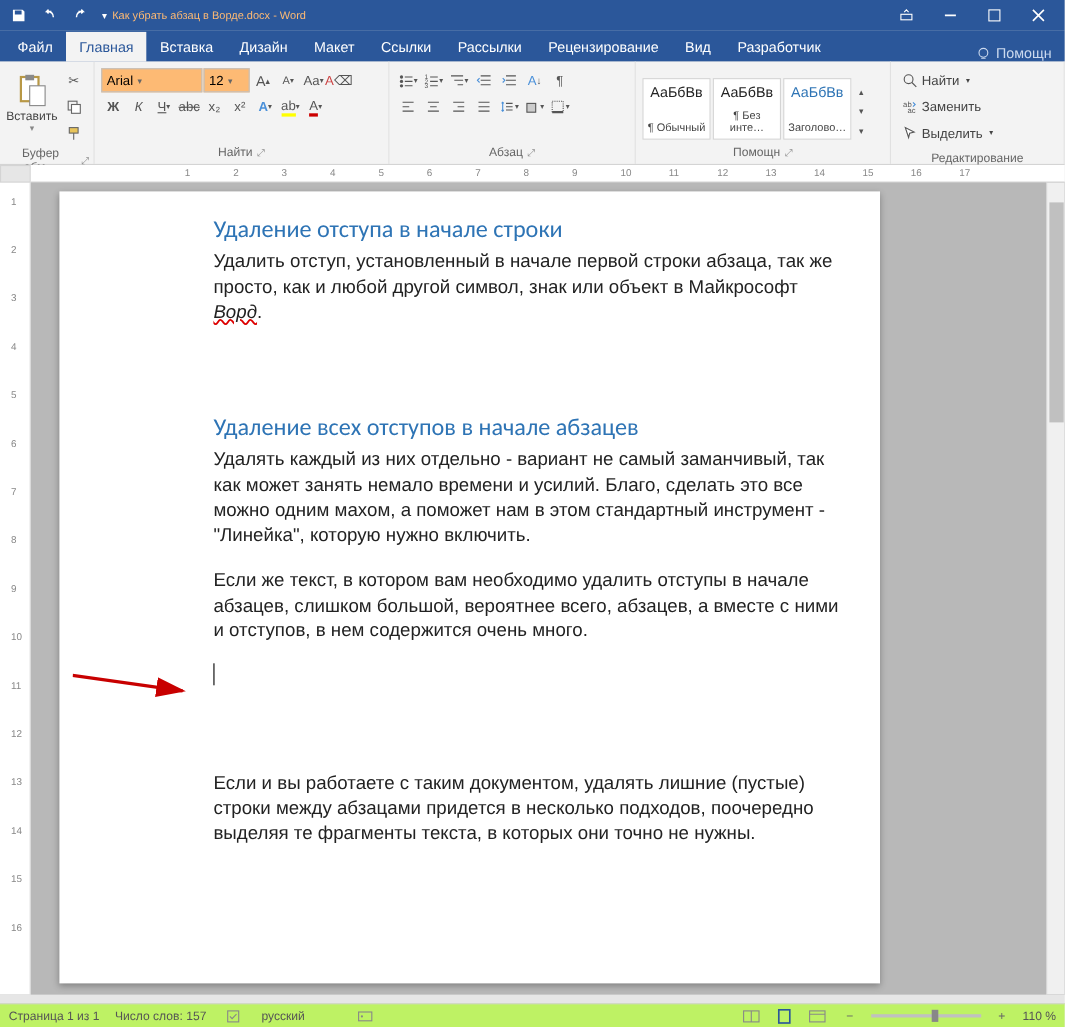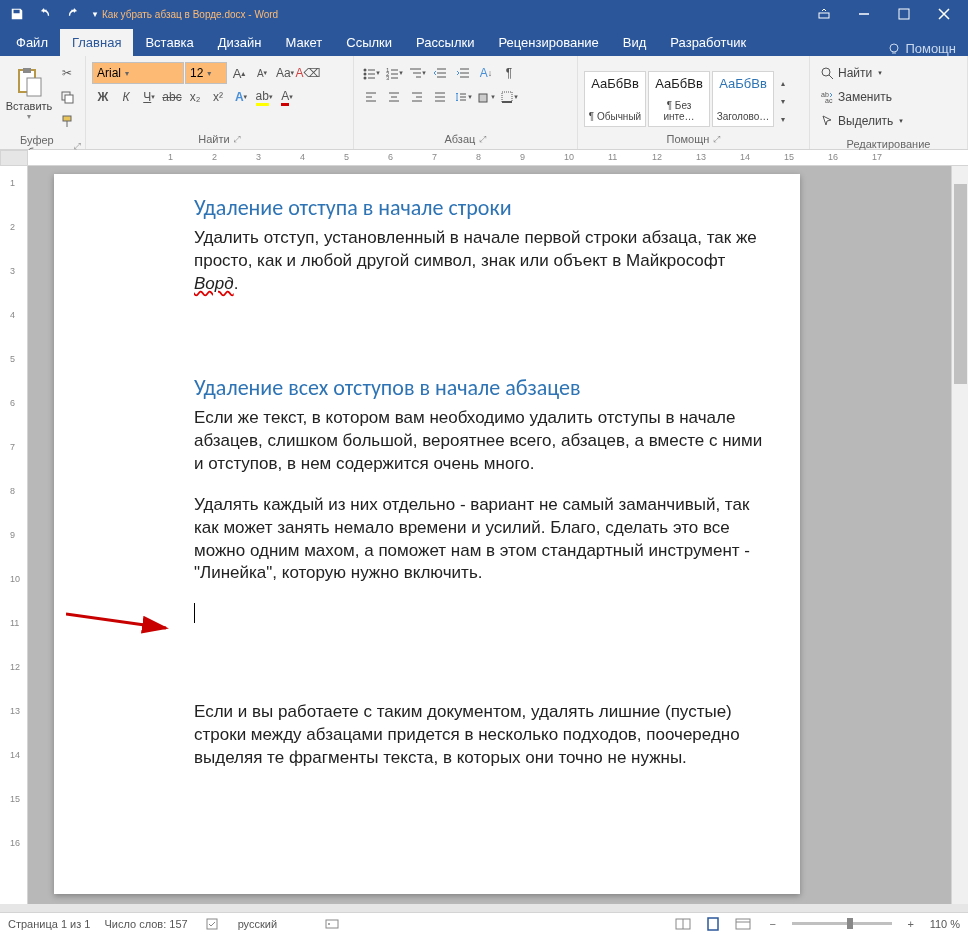--- a/index.html
+++ b/index.html
@@ -34,21 +34,21 @@
 .ruler-corner { position: absolute; left: 0; top: 0; width: 28px; height: 16px; background: #e6e6e6; border: 1px solid #d4d4d4; }
 .doc-area { display: flex; height: 738px; background: #b8b8b8; position: relative; }
 .ruler-v { width: 28px; background: #fff; border-right: 1px solid #d4d4d4; position: relative; }
 .page-wrap { flex: 1; overflow: auto; background: #b8b8b8; padding: 8px 26px; }
 .page { background: #fff; box-shadow: 0 2px 6px rgba(0,0,0,0.3); width: 746px; min-height: 720px; padding: 20px 28px 20px 140px; }
 .h2 { color: #2e74b5; font-size: 22px; font-weight: normal; margin-bottom: 6px; font-family: Calibri, Arial, sans-serif; }
 .p { font-size: 17px; line-height: 1.35; color: #222; margin-bottom: 18px; font-family: Arial, sans-serif; }
 .underline-wave { text-decoration: underline wavy #d00; font-style: italic; }
 .cursor-line { height: 20px; border-left: 1px solid #000; margin: 18px 0; }
 .arrow-annot { position: absolute; left: 66px; top: 440px; }
-.statusbar { position: absolute; bottom: 0; left: 0; right: 0; height: 22px; background: #ffffff; border-top: 1px solid #d4d4d4; display: flex; align-items: center; padding: 0 8px; font-size: 11px; color: #555; gap: 14px; }
+.statusbar { position: absolute; bottom: 0; left: 0; right: 0; height: 22px; background: #bef264; border-top: 1px solid #d4d4d4; display: flex; align-items: center; padding: 0 8px; font-size: 11px; color: #555; gap: 14px; }
 .status-right { margin-left: auto; display: flex; align-items: center; gap: 8px; }
 .st-btn { width: 22px; height: 18px; display: flex; align-items: center; justify-content: center; color: #666; }
 .zoom-slider { width: 100px; height: 3px; background: #c0c0c0; position: relative; }
 .zoom-thumb { position: absolute; top: -4px; left: 55px; width: 6px; height: 11px; background: #888; }
 .dlauncher { font-size: 9px; color: #888; }
 .scrollbar-v { position: absolute; right: 0; top: 0; width: 17px; height: 100%; background: #f0f0f0; border-left: 1px solid #d4d4d4; }
 .scrollbar-v .thumb { position: absolute; top: 18px; left: 2px; width: 13px; height: 200px; background: #c0c0c0; }
 .ruler-ticks { position: absolute; top: 0; left: 140px; right: 0; height: 16px; font-size: 9px; color: #888; }
 .ruler-ticks span { position: absolute; top: 2px; }
 .rv-ticks { position: absolute; left: 0; top: 0; width: 28px; font-size: 9px; color: #888; }
@@ -427,22 +427,22 @@
         <span style="top: 672px;">16</span>
       </div>
   </div>
   <div class="page-wrap">
     <div class="page">
       <div class="h2">Удаление отступа в начале строки</div>
       <div class="p"><span>Удалить отступ, установленный в начале первой строки абзаца, так же просто, как и любой другой символ, знак или объект в Майкрософт </span><span class="underline-wave">Ворд</span><span>.</span></div>
 
       <div style="height:60px"></div>
       <div class="h2">Удаление всех отступов в начале абзацев</div>
+      <div class="p">Удалять каждый из них отдельно - вариант не самый заманчивый, так как может занять немало времени и усилий. Благо, сделать это все можно одним махом, а поможет нам в этом стандартный инструмент - "Линейка", которую нужно включить.</div>
       <div class="p">Если же текст, в котором вам необходимо удалить отступы в начале абзацев, слишком большой, вероятнее всего, абзацев, а вместе с ними и отступов, в нем содержится очень много.</div>
-      <div class="p">Удалять каждый из них отдельно - вариант не самый заманчивый, так как может занять немало времени и усилий. Благо, сделать это все можно одним махом, а поможет нам в этом стандартный инструмент - "Линейка", которую нужно включить.</div>
       <div class="cursor-line"></div>
 
       <div style="height:40px"></div>
       <div style="height:20px"></div>
       <div class="p">Если и вы работаете с таким документом, удалять лишние (пустые) строки между абзацами придется в несколько подходов, поочередно выделяя те фрагменты текста, в которых они точно не нужны.</div>
     </div>
   </div>
   <svg class="arrow-annot" width="110" height="30">
     <defs>
         <marker id="ah" markerWidth="10" markerHeight="10" refX="8" refY="3" orient="auto">

